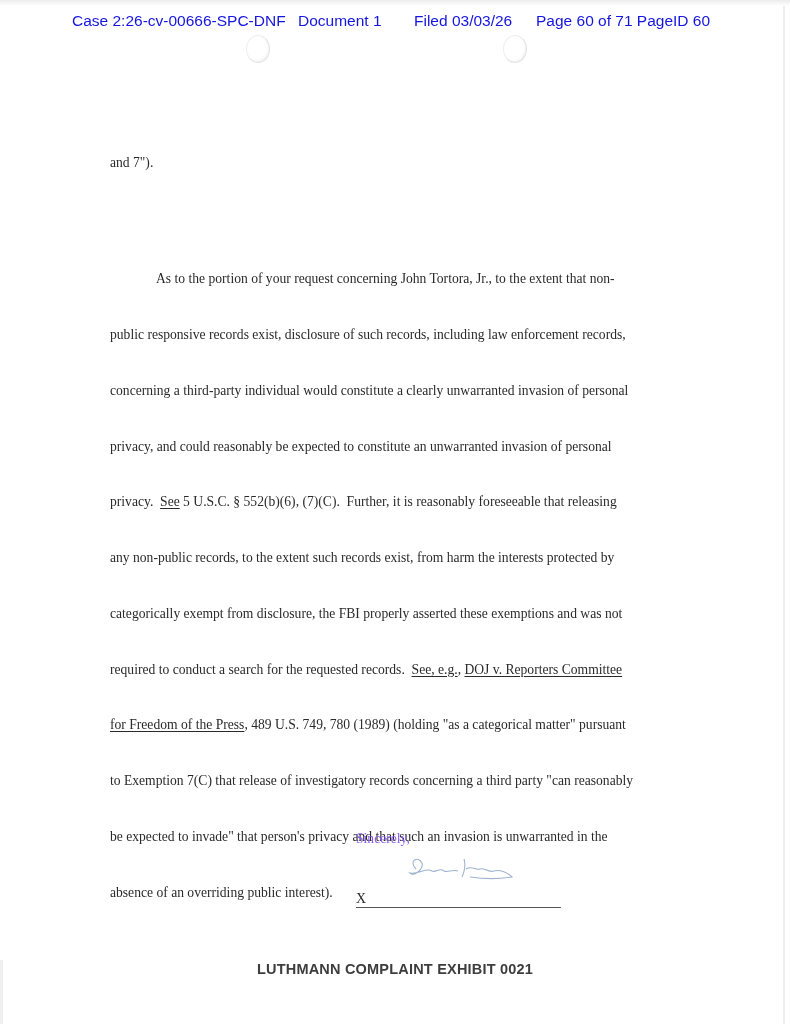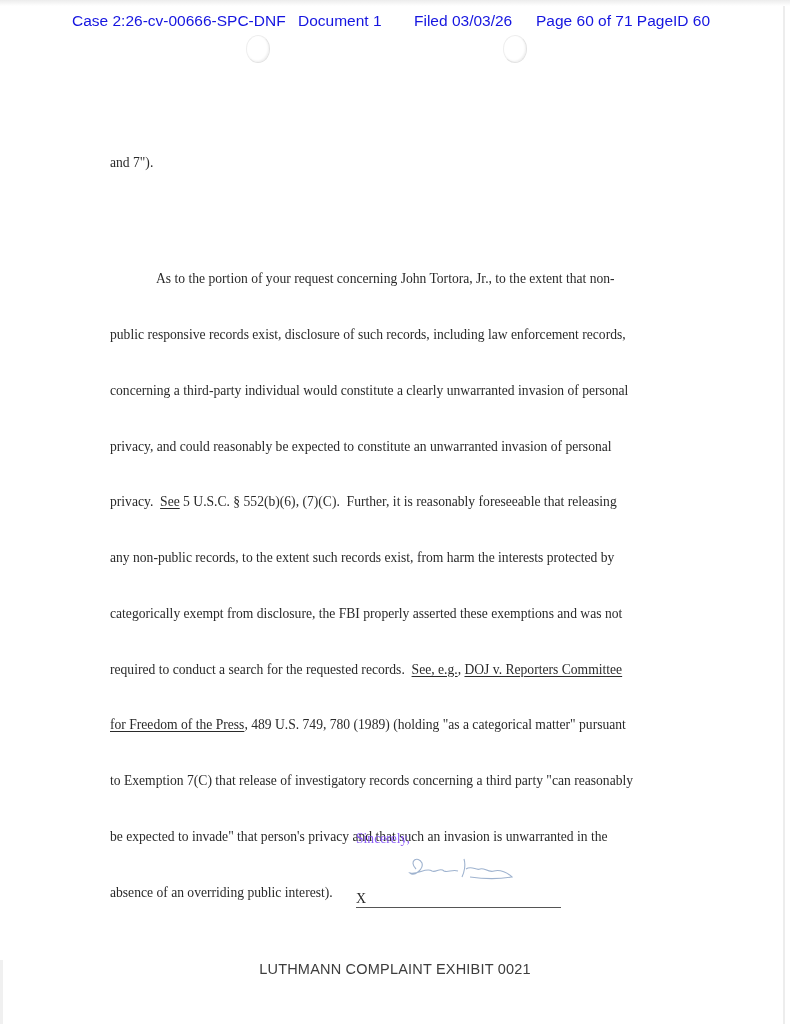--- a/index.html
+++ b/index.html
@@ -107,21 +107,21 @@
       color: #2a2a2a;
       line-height: 12px;
     }
     .footer {
       position: absolute;
       top: 961px;
       left: 0;
       width: 790px;
       text-align: center;
       font-family: "Liberation Sans", sans-serif;
-      font-weight: normal;
+      font-weight: bold;
       font-size: 14.5px;
       letter-spacing: 0.2px;
       color: #3d3d3d;
     }
   </style>
 </head>
 <body>
 
 <div class="page">
   <div class="top-shadow"></div>

